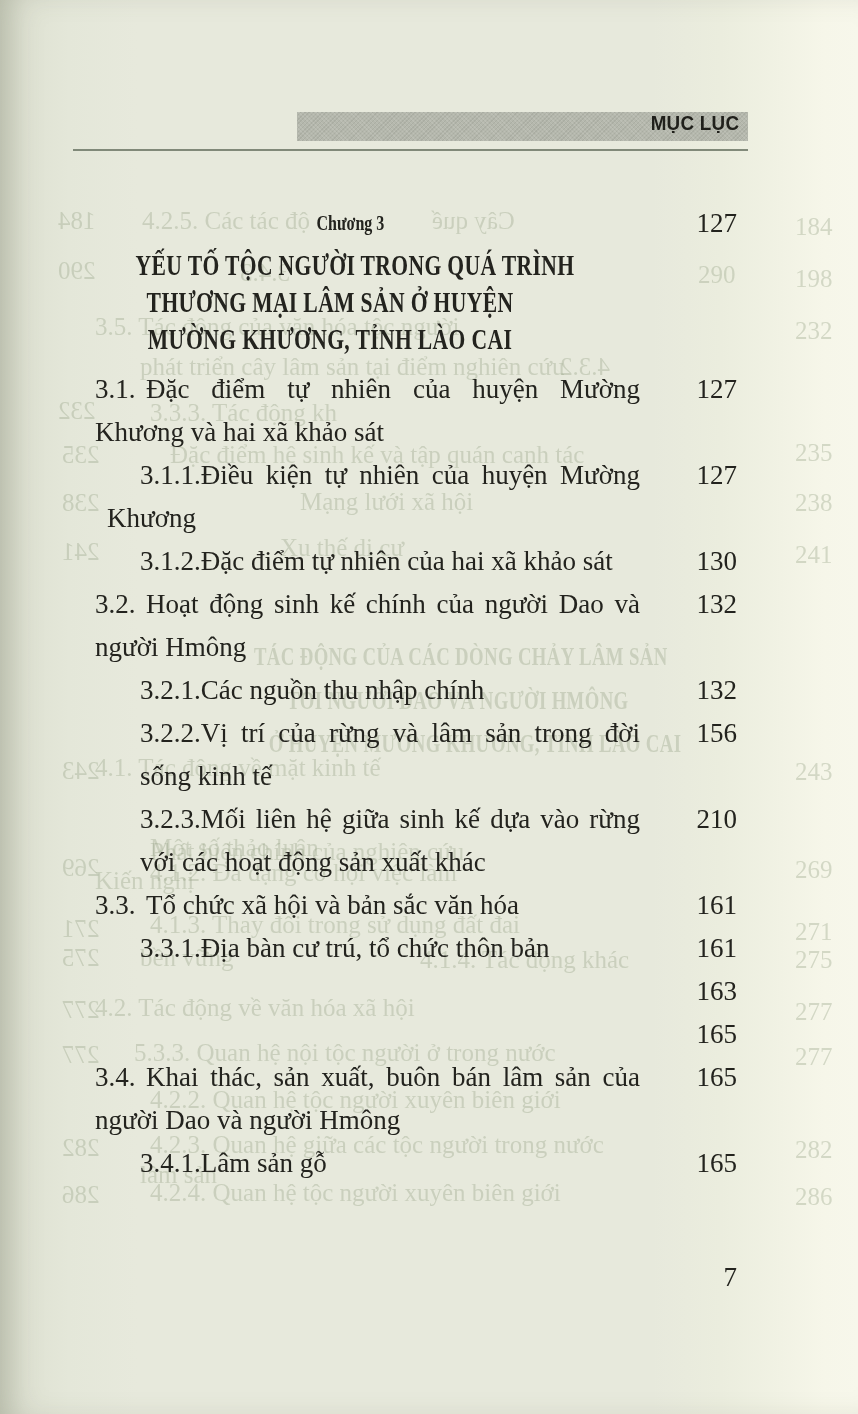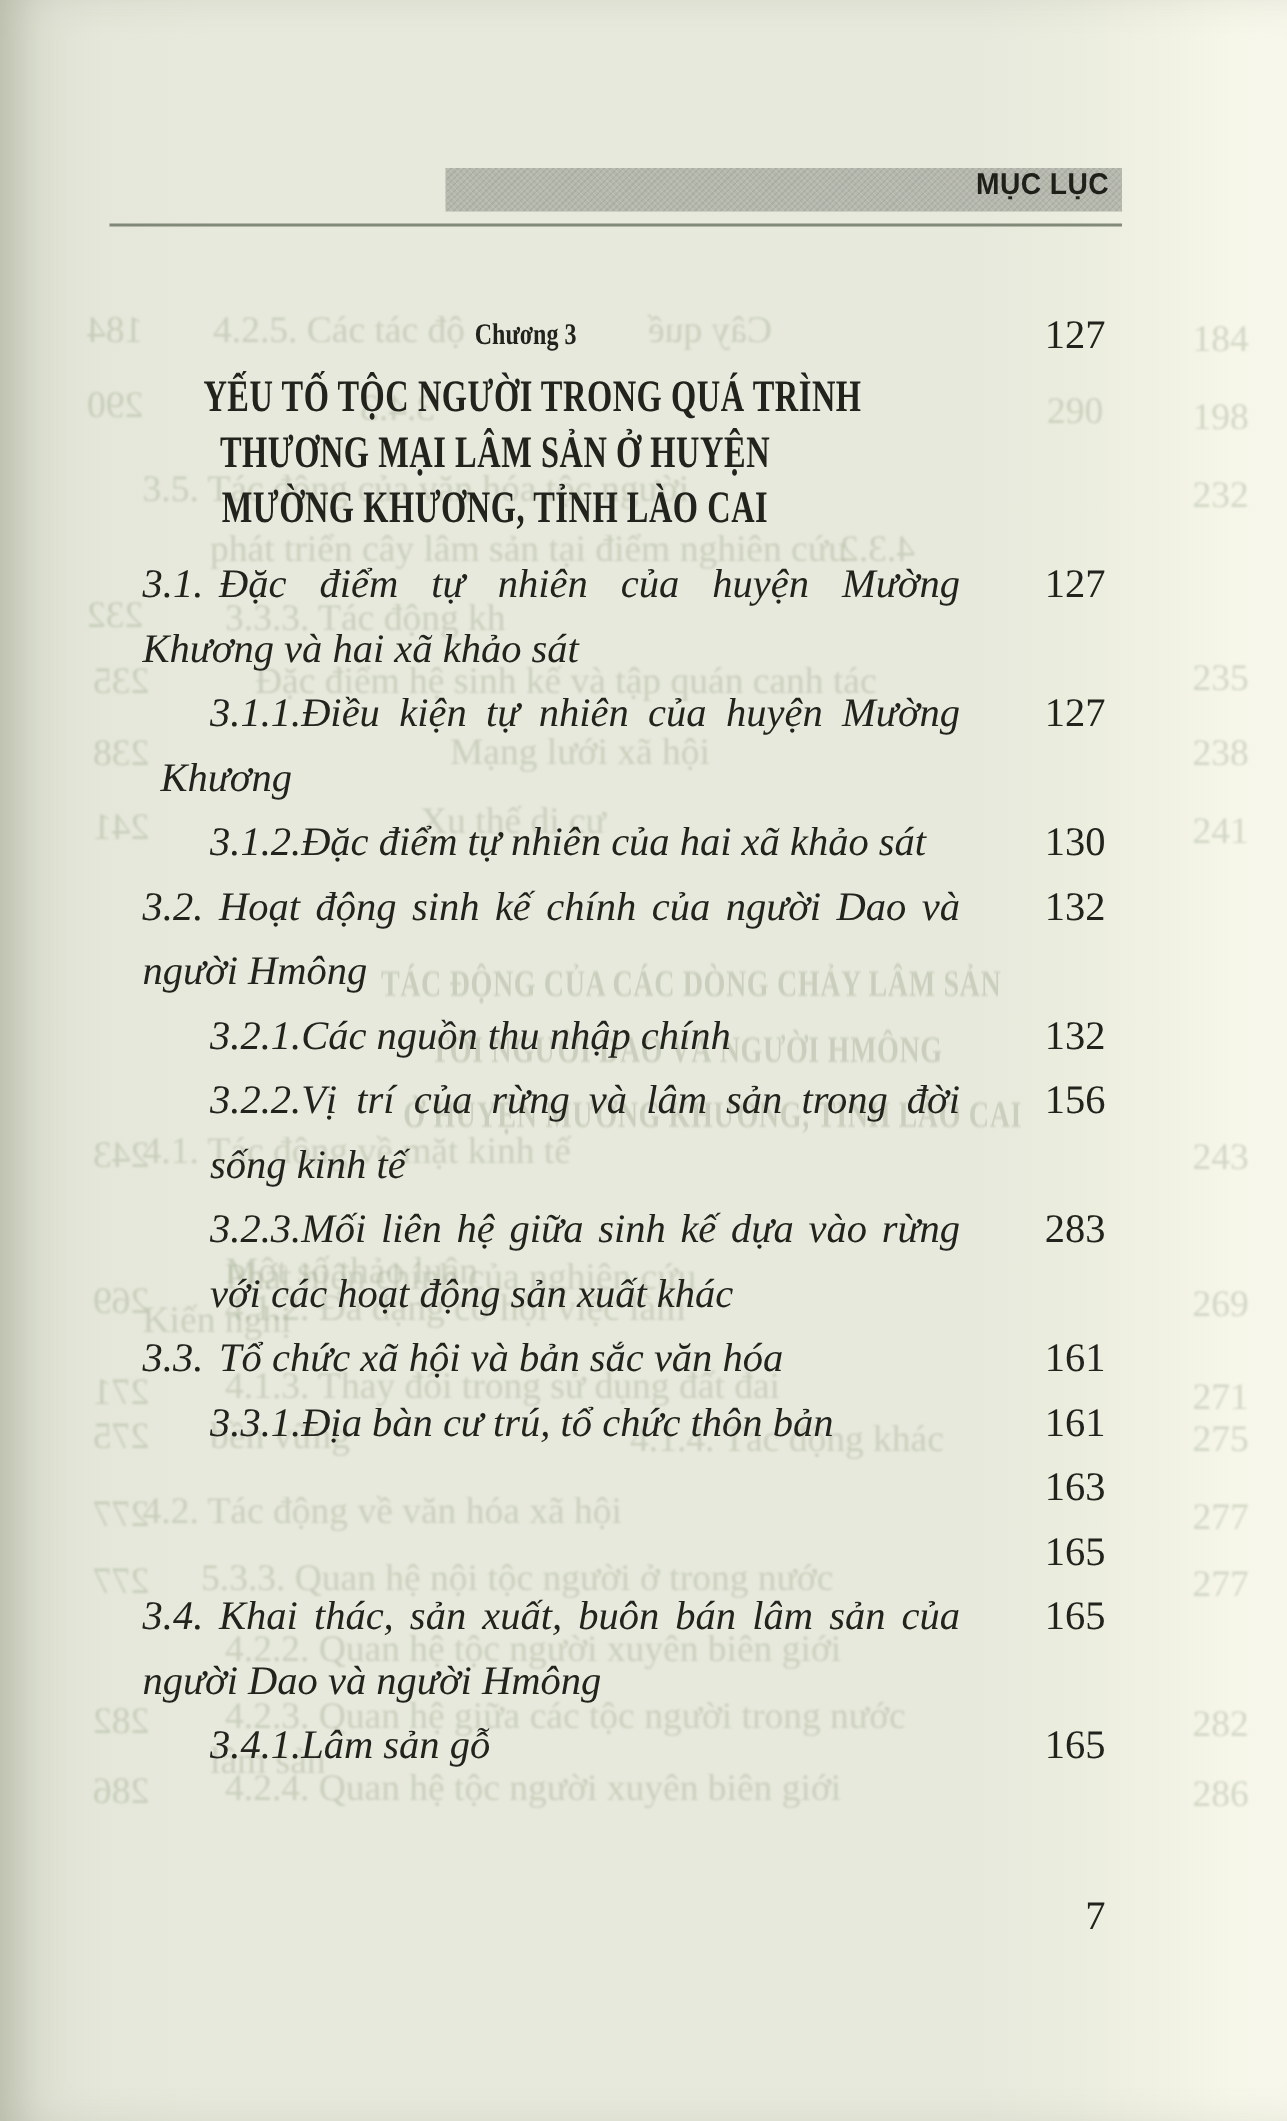--- a/index.html
+++ b/index.html
@@ -37,21 +37,21 @@
   .chlabel .cnd{display:inline-block;transform:scaleX(.8);}
   .chpage{flex:1;text-align:right;font-size:27px;line-height:40px;padding-right:11px;}
   .title{position:absolute;left:60px;top:246px;width:540px;z-index:2;}
   .tline{
     font-weight:bold;font-size:30px;line-height:37px;text-align:center;
     white-space:nowrap;transform:scaleX(.72);transform-origin:50% 50%;letter-spacing:.5px;
   }
   
   .toc{position:absolute;left:60px;top:368px;width:688px;z-index:2;}
   .entry{display:flex;}
-  .entry .text{width:580px;box-sizing:border-box;font-size:27px;line-height:43px;font-style:italic;}
+  .entry .text{width:580px;box-sizing:border-box;font-size:27px;line-height:43px;}
   .entry.l1 .text{padding-left:35px;}
   .entry.l2 .text{padding-left:80px;}
   .line.j{text-align:justify;text-align-last:justify;}
   .line.outdent{margin-left:-33px;}
   .num{display:inline-block;}
   .entry.l1 .num{min-width:51px;}
   .entry.l2 .num{min-width:53px;}
   .entry .pg{flex:1;text-align:right;font-size:27px;line-height:43px;padding-right:11px;}
   .footer{
     position:absolute;left:60px;top:1256px;width:688px;box-sizing:border-box;
@@ -177,21 +177,21 @@
           <div class="line j"><span class="num">3.2.2.</span>Vị trí của rừng và lâm sản trong đời</div>
           <div class="line">sống kinh tế</div>
         </div>
         <div class="pg">156</div>
       </div>
       <div class="entry l2">
         <div class="text">
           <div class="line j"><span class="num">3.2.3.</span>Mối liên hệ giữa sinh kế dựa vào rừng</div>
           <div class="line">với các hoạt động sản xuất khác</div>
         </div>
-        <div class="pg">283</div>
+        <div class="pg">210</div>
       </div>
       <div class="entry l1">
         <div class="text">
           <div class="line"><span class="num">3.3.</span>Tổ chức xã hội và bản sắc văn hóa</div>
         </div>
         <div class="pg">161</div>
       </div>
       <div class="entry l2">
         <div class="text">
           <div class="line"><span class="num">3.3.1.</span>Địa bàn cư trú, tổ chức thôn bản</div>

